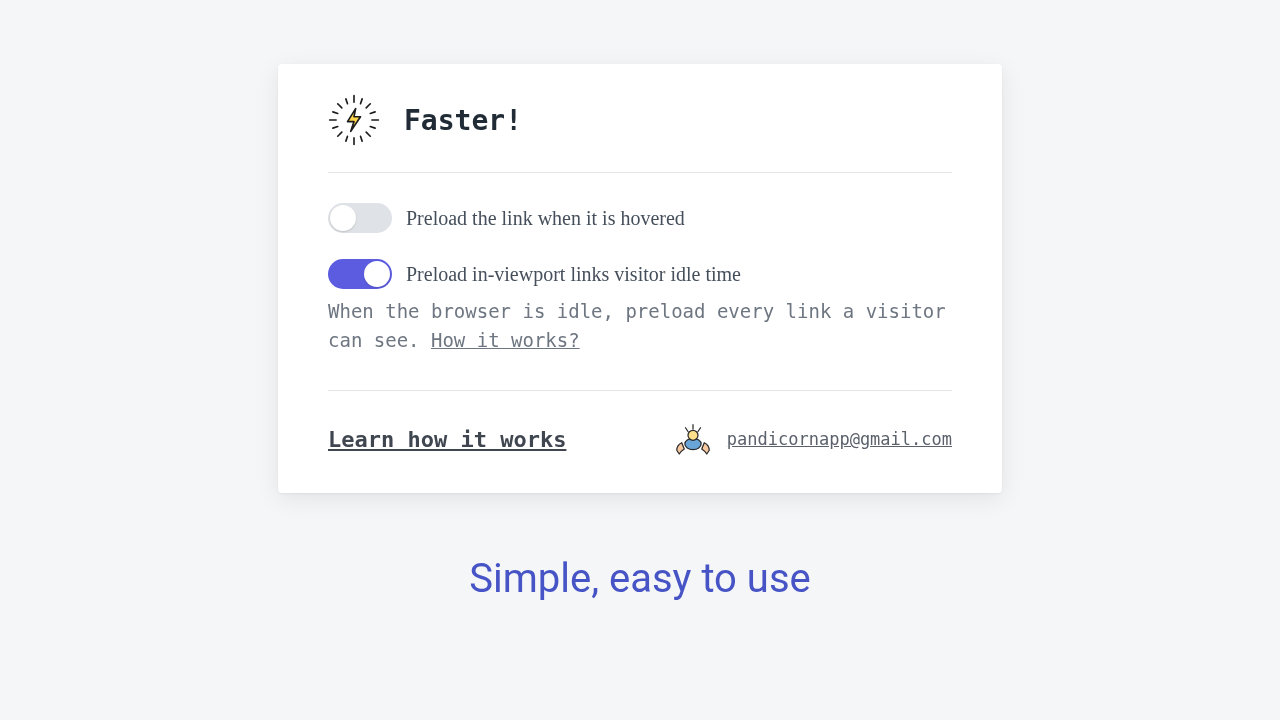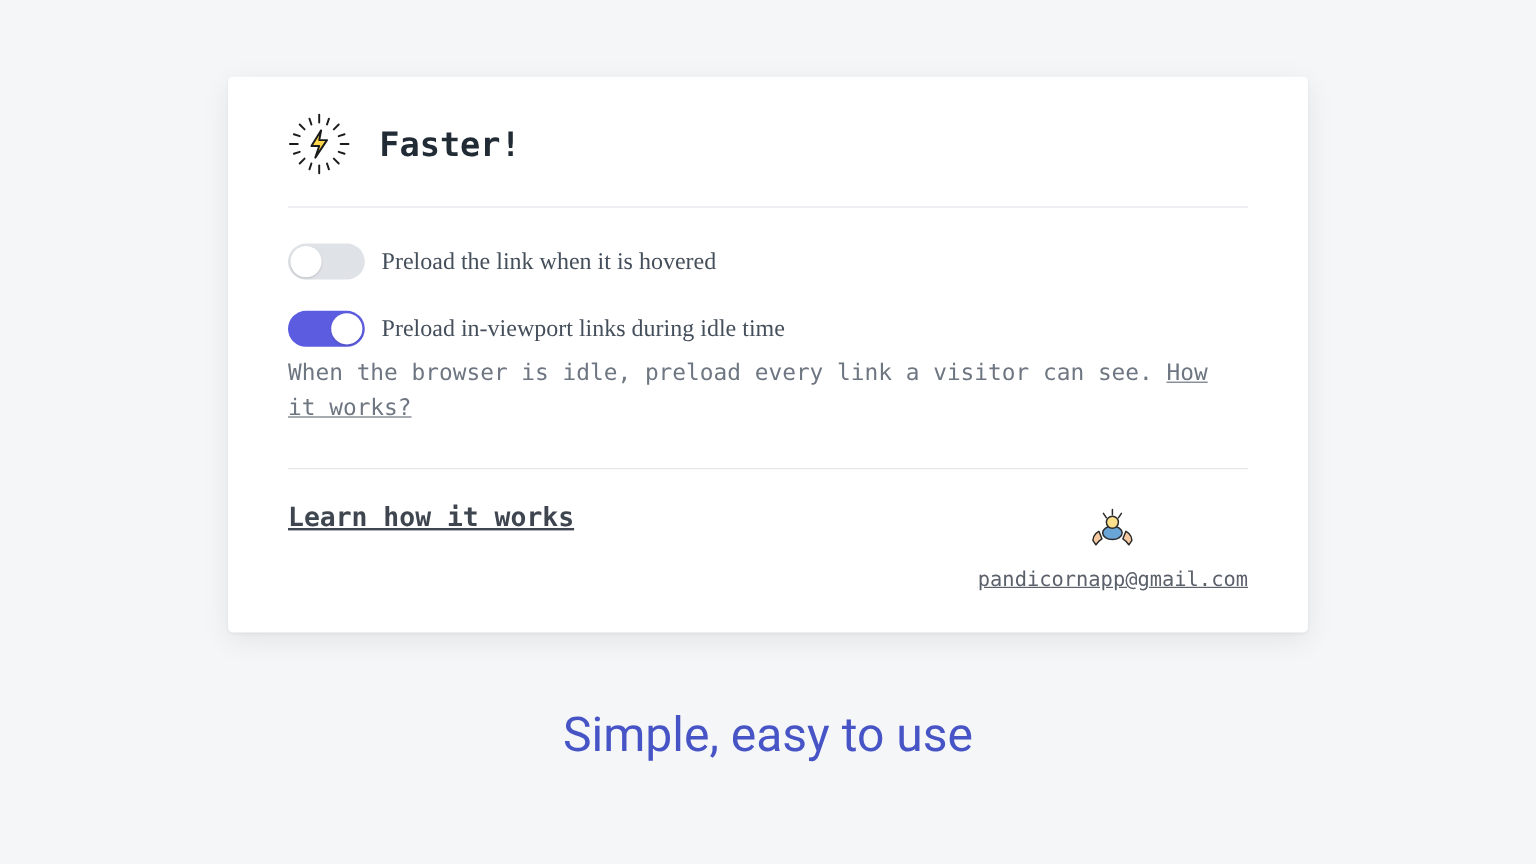--- a/index.html
+++ b/index.html
@@ -7,21 +7,21 @@
   body {
     background: #f5f6f8;
     font-family: ui-monospace, "SFMono-Regular", Menlo, Consolas, monospace;
     color: #212b36;
     display: flex;
     flex-direction: column;
     align-items: center;
     padding-top: 64px;
   }
   .card {
-    width: 900px;
+    width: 724px;
     background: #fff;
     border-radius: 4px;
     box-shadow: 0 6px 24px rgba(0,0,0,0.08), 0 1px 3px rgba(0,0,0,0.05);
     padding: 30px 50px 34px 50px;
   }
   .header {
     display: flex;
     align-items: center;
     gap: 24px;
   }
@@ -84,36 +84,36 @@
     text-decoration: underline;
     cursor: pointer;
   }
   hr.divider2 {
     border: none;
     border-top: 1px solid #e3e5e9;
     margin-top: 36px;
   }
   .footer {
     display: flex;
+    align-items: center;
     justify-content: space-between;
     padding-top: 28px;
   }
   .learn-link {
     font-size: 22px;
     font-weight: 700;
     color: #3f4650;
     text-decoration: underline;
     cursor: pointer;
     font-family: ui-monospace, "SFMono-Regular", Menlo, Consolas, monospace;
   }
   .contact {
     display: flex;
     align-items: center;
     gap: 14px;
-    flex-direction: column;
   }
   .contact-icon { width: 40px; height: 40px; }
   .email {
     font-size: 17px;
     color: #5b616b;
     text-decoration: underline;
     cursor: pointer;
     font-family: ui-monospace, "SFMono-Regular", Menlo, Consolas, monospace;
   }
   .tagline {
@@ -167,21 +167,21 @@
           </div>
         <div class="opt-title">Preload the link when it is hovered</div>
       </div>
     </div>
 
     <div class="option">
       <div class="opt-head">
         <div class="toggle on">
             <div class="knob"></div>
           </div>
-        <div class="opt-title">Preload in-viewport links during idle time</div>
+        <div class="opt-title">Preload in-viewport links visitor idle time</div>
       </div>
       <div class="opt-desc">
         <span>When the browser is idle, preload every link a visitor can see. </span><a class="underline-link">How it works?</a>
       </div>
     </div>
 
   </div>
 
   <hr class="divider2">
 

